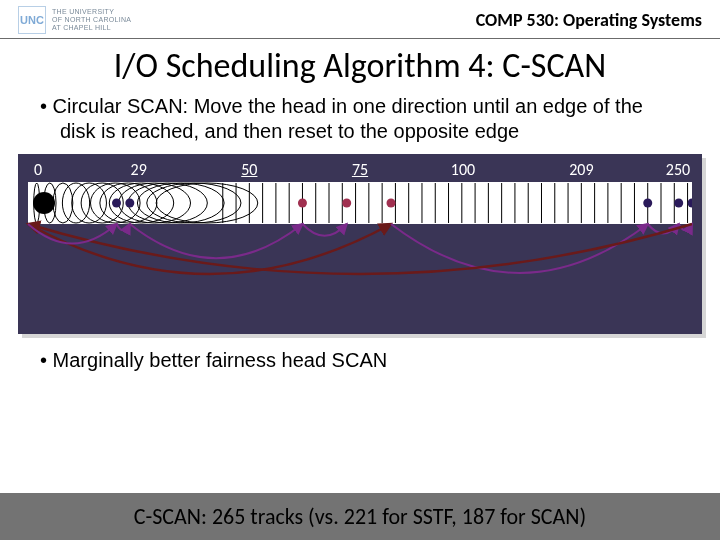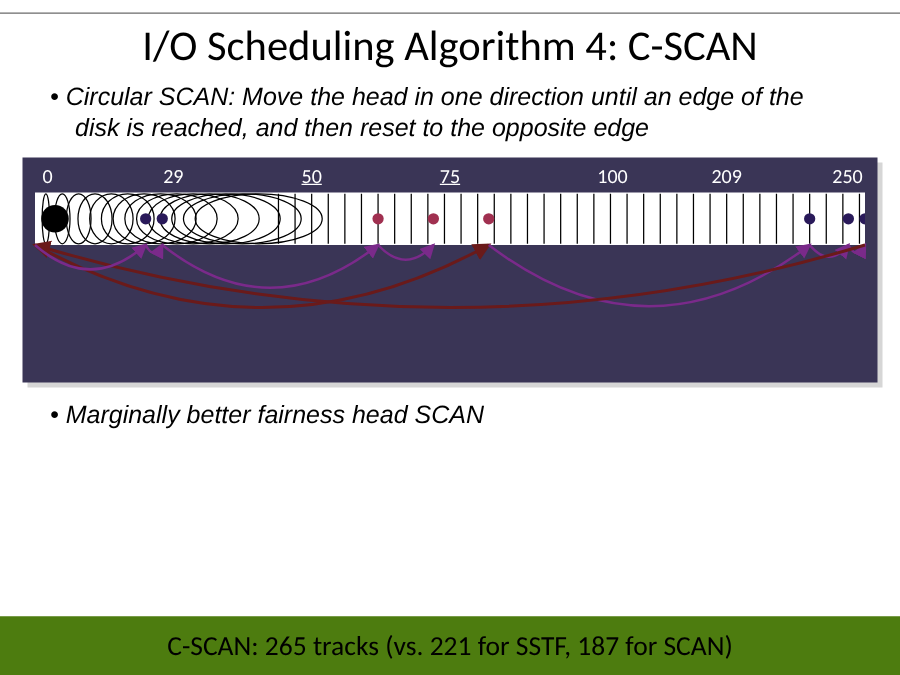--- a/index.html
+++ b/index.html
@@ -51,21 +51,20 @@
     text-align: center;
     margin: 6px 0 8px 0;
   }
   .bullet {
     font-size: 20px;
     color: #000;
     padding: 0 40px 0 60px;
     text-indent: -20px;
     line-height: 1.25;
     margin-bottom: 6px;
-    font-style: italic;
   }
   .bullet::before {
     content: "• ";
   }
   .diagram-wrap {
     margin: 10px 18px 14px 18px;
     position: relative;
   }
   .diagram-shadow {
     position: absolute;
@@ -98,49 +97,58 @@
     top: 28px;
     left: 10px;
     width: 664px;
     height: 42px;
     background: #ffffff;
     overflow: hidden;
   }
   .footer-bar {
     position: absolute;
     left: 0; right: 0; bottom: 0;
-    background: #4d7c0f;
+    background: #737373;
     padding: 10px 0;
     text-align: center;
   }
   .footer-text {
     font-family: Calibri, Arial, sans-serif;
     font-size: 22px;
     color: #000;
   }
 </style>
 </head>
 <body>
 
 <div class="header">
+  <div class="logo-block">
+    <div class="logo-mark">UNC</div>
+    <div class="logo-text">
+      <div>THE UNIVERSITY</div>
+      <div>of NORTH CAROLINA</div>
+      <div>at CHAPEL HILL</div>
+    </div>
+  </div>
+  <div class="course-title">COMP 530: Operating Systems</div>
 </div>
 
 <div class="slide-title">I/O Scheduling Algorithm 4: C-SCAN</div>
 
 <div class="bullet">Circular SCAN: Move the head in one direction until an edge of the disk is reached, and then reset to the opposite edge</div>
 
 <div class="diagram-wrap">
   <div class="diagram-shadow"></div>
   <div class="diagram">
     <div class="axis-labels" id="axis-labels">
         <span style="left: 20px;">0</span>
         <span style="left: 120.667px;">29</span>
         <span style="left: 231.333px; text-decoration: underline;">50</span>
         <span style="left: 342px; text-decoration: underline;">75</span>
-        <span style="left: 472px;">100</span>
+        <span style="left: 445px;">100</span>
         <span style="left: 563.333px;">209</span>
         <span style="left: 660px;">250</span>
       </div>
     <div class="track-strip">
       <svg id="strip-svg" width="664" height="42">
           <ellipse cx="8.703333333333333" cy="21" rx="3" ry="20" fill="none" stroke="#000" stroke-width="1"></ellipse>
           <ellipse cx="21.823466666666665" cy="21" rx="6.197333333333334" ry="20" fill="none" stroke="#000" stroke-width="1"></ellipse>
           <ellipse cx="34.91754666666667" cy="21" rx="9.915733333333334" ry="20" fill="none" stroke="#000" stroke-width="1"></ellipse>
           <ellipse cx="48.01162666666667" cy="21" rx="13.634133333333335" ry="20" fill="none" stroke="#000" stroke-width="1"></ellipse>
           <ellipse cx="61.10570666666667" cy="21" rx="17.352533333333337" ry="20" fill="none" stroke="#000" stroke-width="1"></ellipse>

